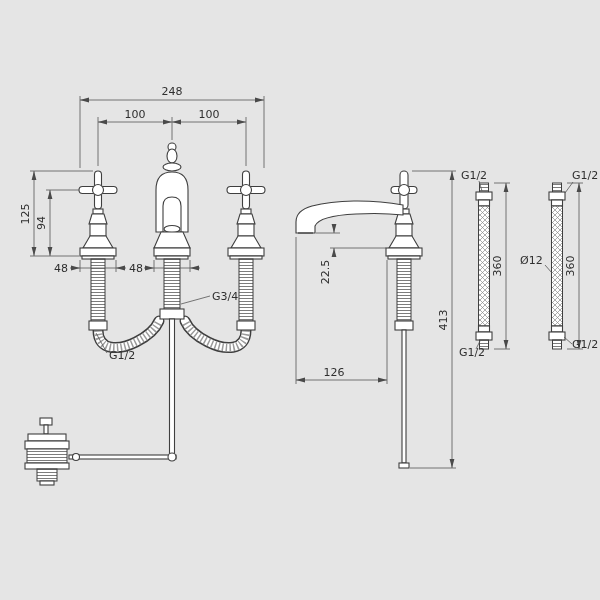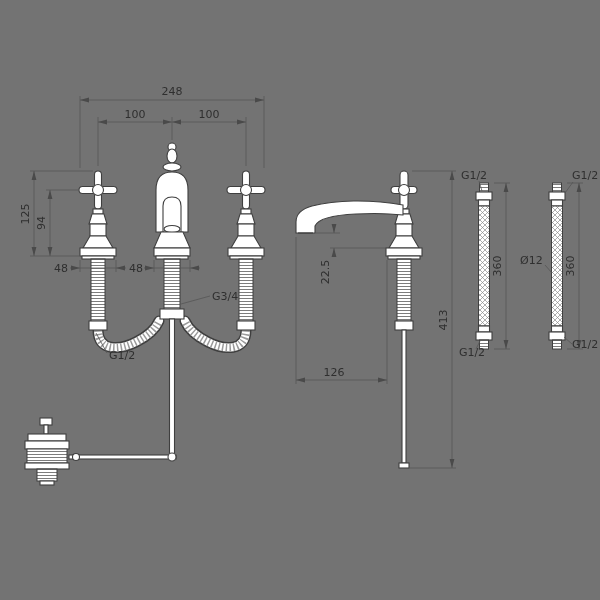--- a/index.html
+++ b/index.html
@@ -1,16 +1,16 @@
 <!DOCTYPE html>
 <html><head>
 <meta charset="utf-8">
 <style>
   html,body{margin:0;padding:0;background:#fff;}
-  .stage{width:600px;height:600px;background:#737373;position:relative;overflow:hidden;}
+  .stage{width:600px;height:600px;background:#e5e5e5;position:relative;overflow:hidden;}
   svg{display:block;}
   .s   { fill:#fff; stroke:#3f3f3f; stroke-width:1.1; }
   .ln  { fill:none; stroke:#3f3f3f; stroke-width:1.1; }
   .th  { fill:url(#thread); stroke:#3f3f3f; stroke-width:1; }
   .br  { fill:url(#braid);  stroke:#3f3f3f; stroke-width:1; }
   .dim { stroke:#555; stroke-width:0.8; fill:none; }
   .dima  { stroke:#555; stroke-width:0.8; fill:none; marker-end:url(#arr); }
   .dimab { stroke:#555; stroke-width:0.8; fill:none; marker-start:url(#arr); marker-end:url(#arr); }
   .hoseO { fill:none; stroke:#3f3f3f; stroke-width:11; stroke-linecap:round; }
   .hoseI { fill:none; stroke:#fff;    stroke-width:8;  stroke-linecap:round; }

